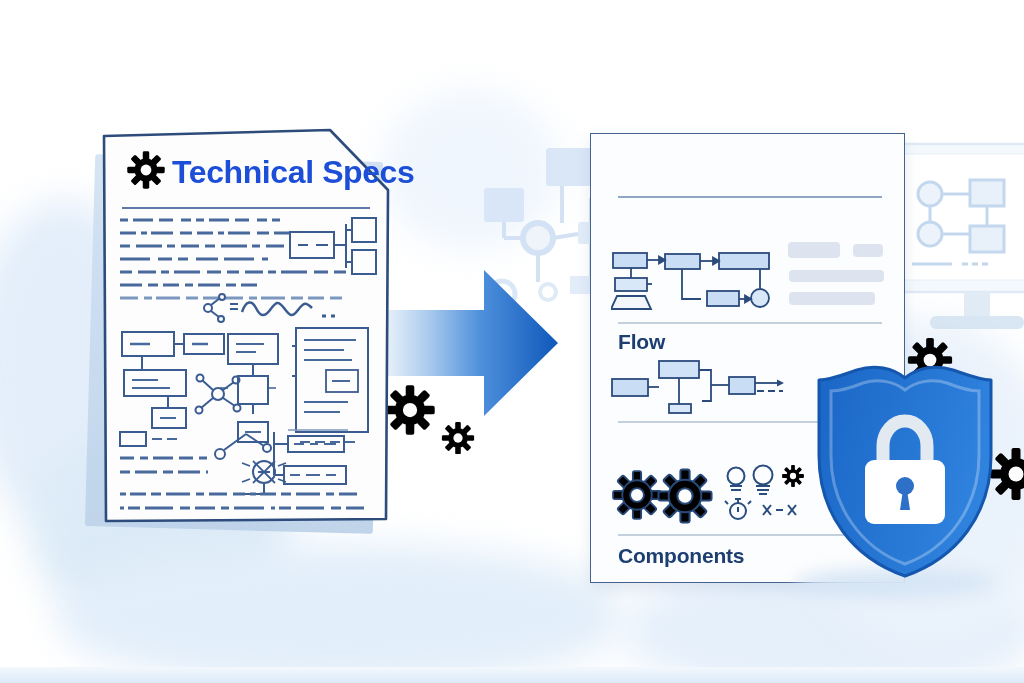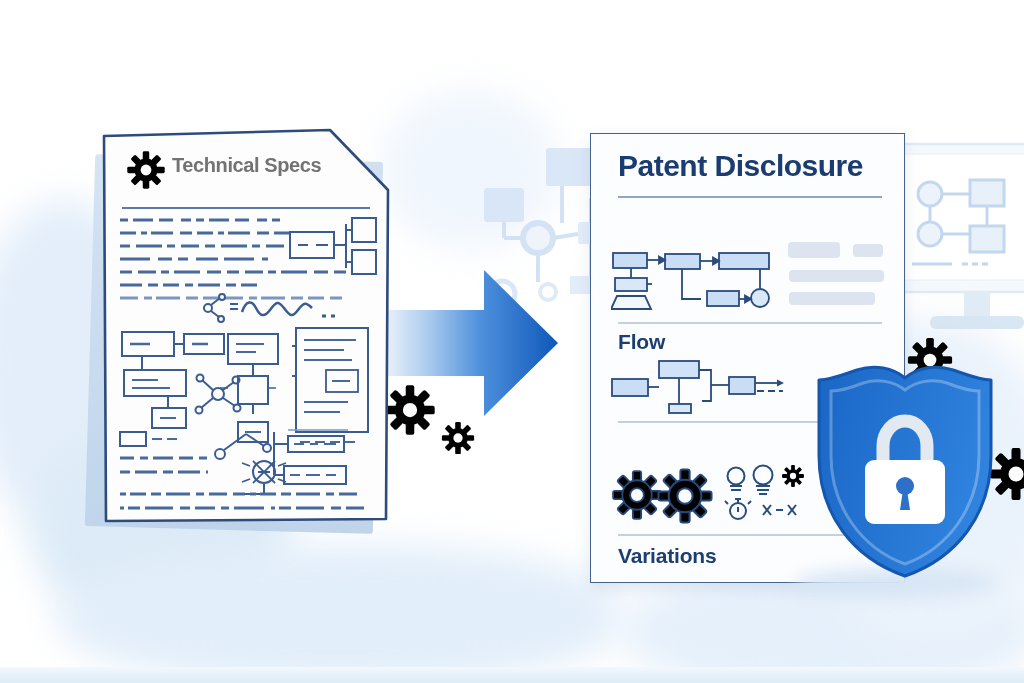--- a/index.html
+++ b/index.html
@@ -16,21 +16,21 @@
   .blob.b4{left:620px;top:560px;width:420px;height:140px;background:#e6f0fb;}
   .blob.b5{left:800px;top:320px;width:260px;height:330px;background:#eaf2fb;}
   .blob.b6{left:380px;top:90px;width:180px;height:160px;background:#f0f6fd;}
   .bottom-strip{position:absolute;left:0;right:0;bottom:0;height:16px;
     background:linear-gradient(180deg,#f3f8fd,#dcebf8);}
   
   .left-doc{left:96px;top:122px;width:300px;height:412px;}
   .underpage{left:90px;top:158px;width:288px;height:372px;
     background:linear-gradient(160deg,#cfe0f2,#b6cde6);opacity:.85;
     transform:rotate(1.6deg);border-radius:3px;}
-  .left-title{left:172px;top:154px;color:#737373;font-size:20px;font-weight:700;
+  .left-title{left:172px;top:154px;color:#1d4ed8;font-size:32px;font-weight:700;
     letter-spacing:-0.4px;white-space:nowrap;}
   
   .right-doc{left:590px;top:133px;width:315px;height:450px;background:#fcfdfe;
     border:1.6px solid #44628e;box-sizing:border-box;
     box-shadow:0 6px 14px rgba(110,140,180,.18);}
   .rd-title{position:absolute;left:27px;top:15px;color:#1b3c70;font-size:30px;
     font-weight:700;letter-spacing:-0.5px;white-space:nowrap;}
   .rd-rule{position:absolute;left:27px;right:22px;top:62px;height:2px;background:#8fa6c4;}
   .rd-h{position:absolute;left:27px;color:#1d3e70;font-size:21px;font-weight:700;
     letter-spacing:-0.2px;white-space:nowrap;}
@@ -267,21 +267,20 @@
       </g>
     </g>
   </svg>
 
   <svg class="abs" style="left:126px;top:150px" width="40" height="40" viewBox="0 0 40 40">
     <use href="#gear-sym" transform="translate(20,20) scale(0.72)" style="color:#2f7ccc"></use>
   </svg>
   <div class="abs left-title">Technical Specs</div>
 
   <div class="abs right-doc">
-    <div class="rd-title">Patent Disclosure</div>
     <div class="rd-rule"></div>
 
 
     <svg class="abs" style="left:20px;top:104px" width="172" height="82" viewBox="0 0 172 82">
       <g stroke="#2b4b7d" stroke-width="1.8" fill="#c9def5">
         <rect x="2" y="15" width="34" height="15"></rect>
         <rect x="54" y="16" width="35" height="15"></rect>
         <rect x="108" y="15" width="50" height="16"></rect>
         <rect x="4" y="40" width="32" height="13" fill="#d9e8f8"></rect>
         <path d="M6,58 h28 l6,13 h-40 z" fill="#f3f7fc"></path>
@@ -356,21 +355,21 @@
       <g stroke="#2a4d7f" stroke-width="2" fill="none">
         <line x1="152" y1="47" x2="160" y2="57"></line>
           <line x1="160" y1="47" x2="152" y2="57"></line>
         <line x1="165" y1="52" x2="172" y2="52"></line>
         <line x1="177" y1="47" x2="185" y2="57"></line>
           <line x1="185" y1="47" x2="177" y2="57"></line>
       </g>
     </svg>
 
     <div class="rd-div" style="top:400px"></div>
-    <div class="rd-h" style="top:410px">Variations</div>
+    <div class="rd-h" style="top:410px">Components</div>
   </div>
 
   <div class="abs" style="left:795px;top:568px;width:200px;height:30px;border-radius:50%;
        background:#d7e6f5;filter:blur(8px)"></div>
 
   <svg class="abs" style="left:805px;top:360px" width="200" height="224" viewBox="0 0 200 224">
     <path d="M100,18 C88,8 70,4 52,10 C40,14 26,20 14,20 L14,96 C14,154 48,198 100,216 C152,198 186,154 186,96 L186,20 C174,20 160,14 148,10 C130,4 112,8 100,18 Z" fill="url(#shieldG)" stroke="#1557ae" stroke-width="3" stroke-linejoin="round"></path>
     <path d="M100,30 C90,22 74,18 58,23 C48,27 36,31 26,31 L26,96 C26,146 56,188 100,204 C144,188 174,146 174,96 L174,31 C164,31 152,27 142,23 C126,18 110,22 100,30 Z" fill="none" stroke="rgba(255,255,255,0.28)" stroke-width="3"></path>
     <path d="M78,104 V86 C78,72 88,61 100,61 C112,61 122,72 122,86 V104" fill="none" stroke="#e3e9f0" stroke-width="13" stroke-linejoin="round" stroke-linecap="square"></path>
     <rect x="60" y="100" width="80" height="64" rx="9" fill="#ffffff"></rect>

